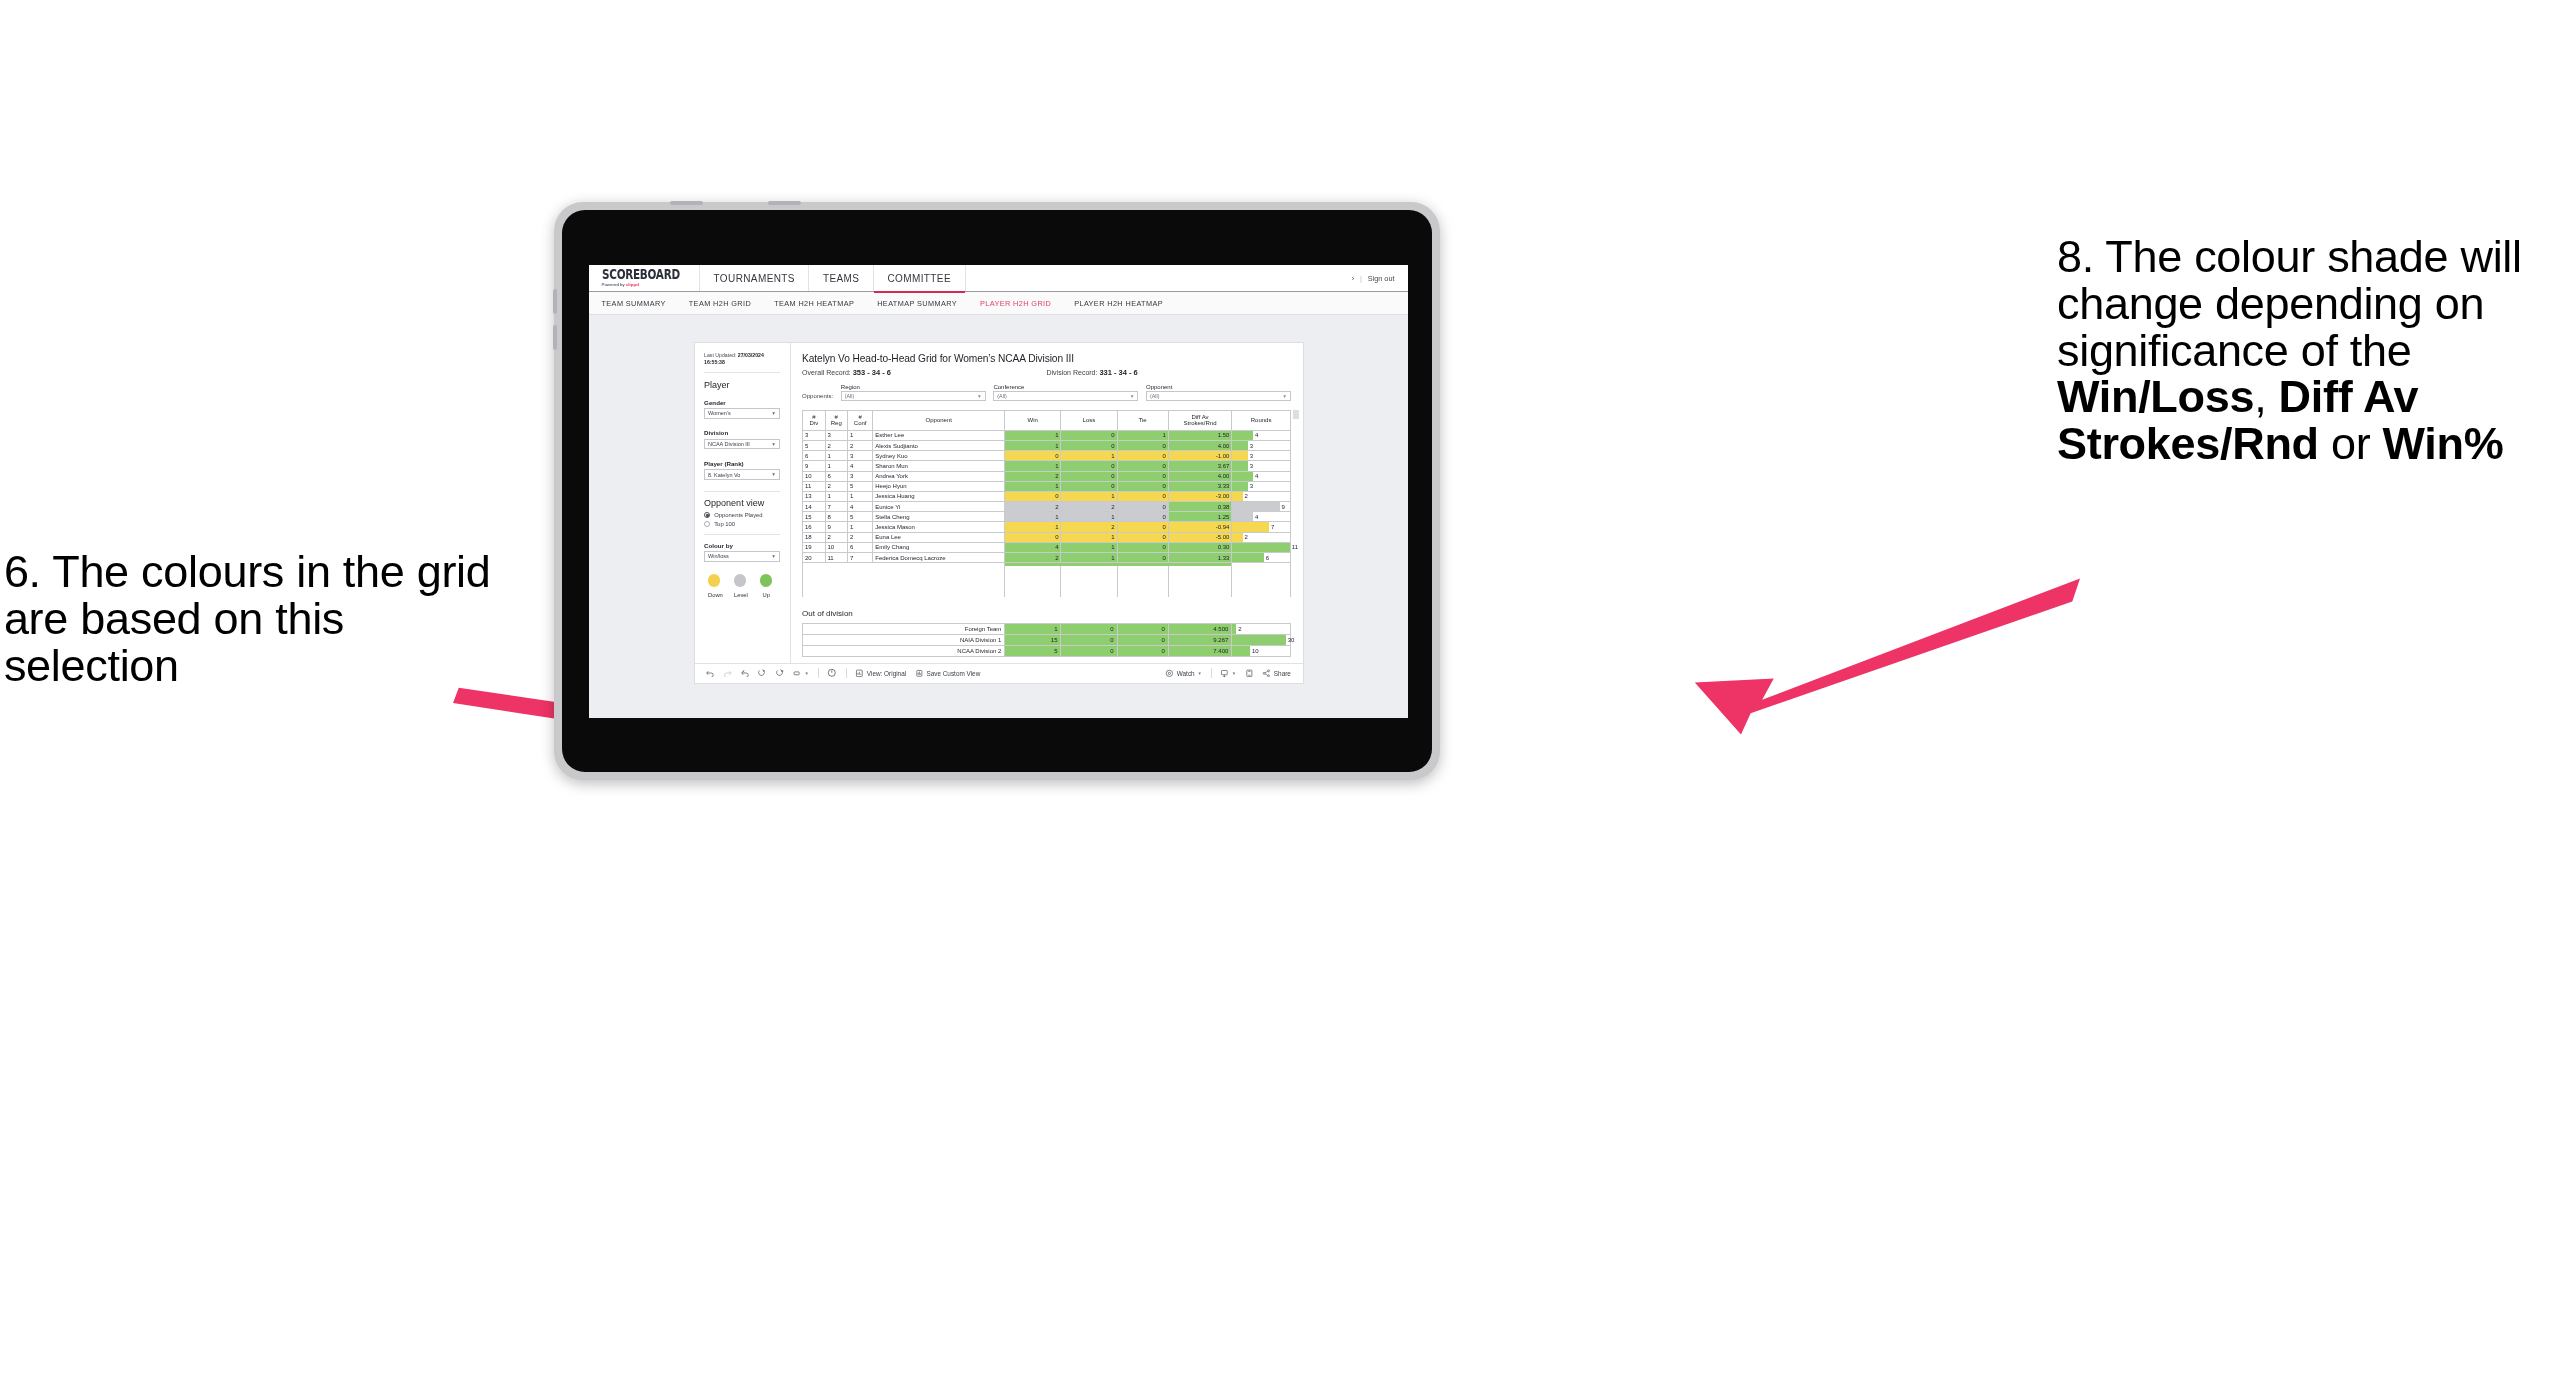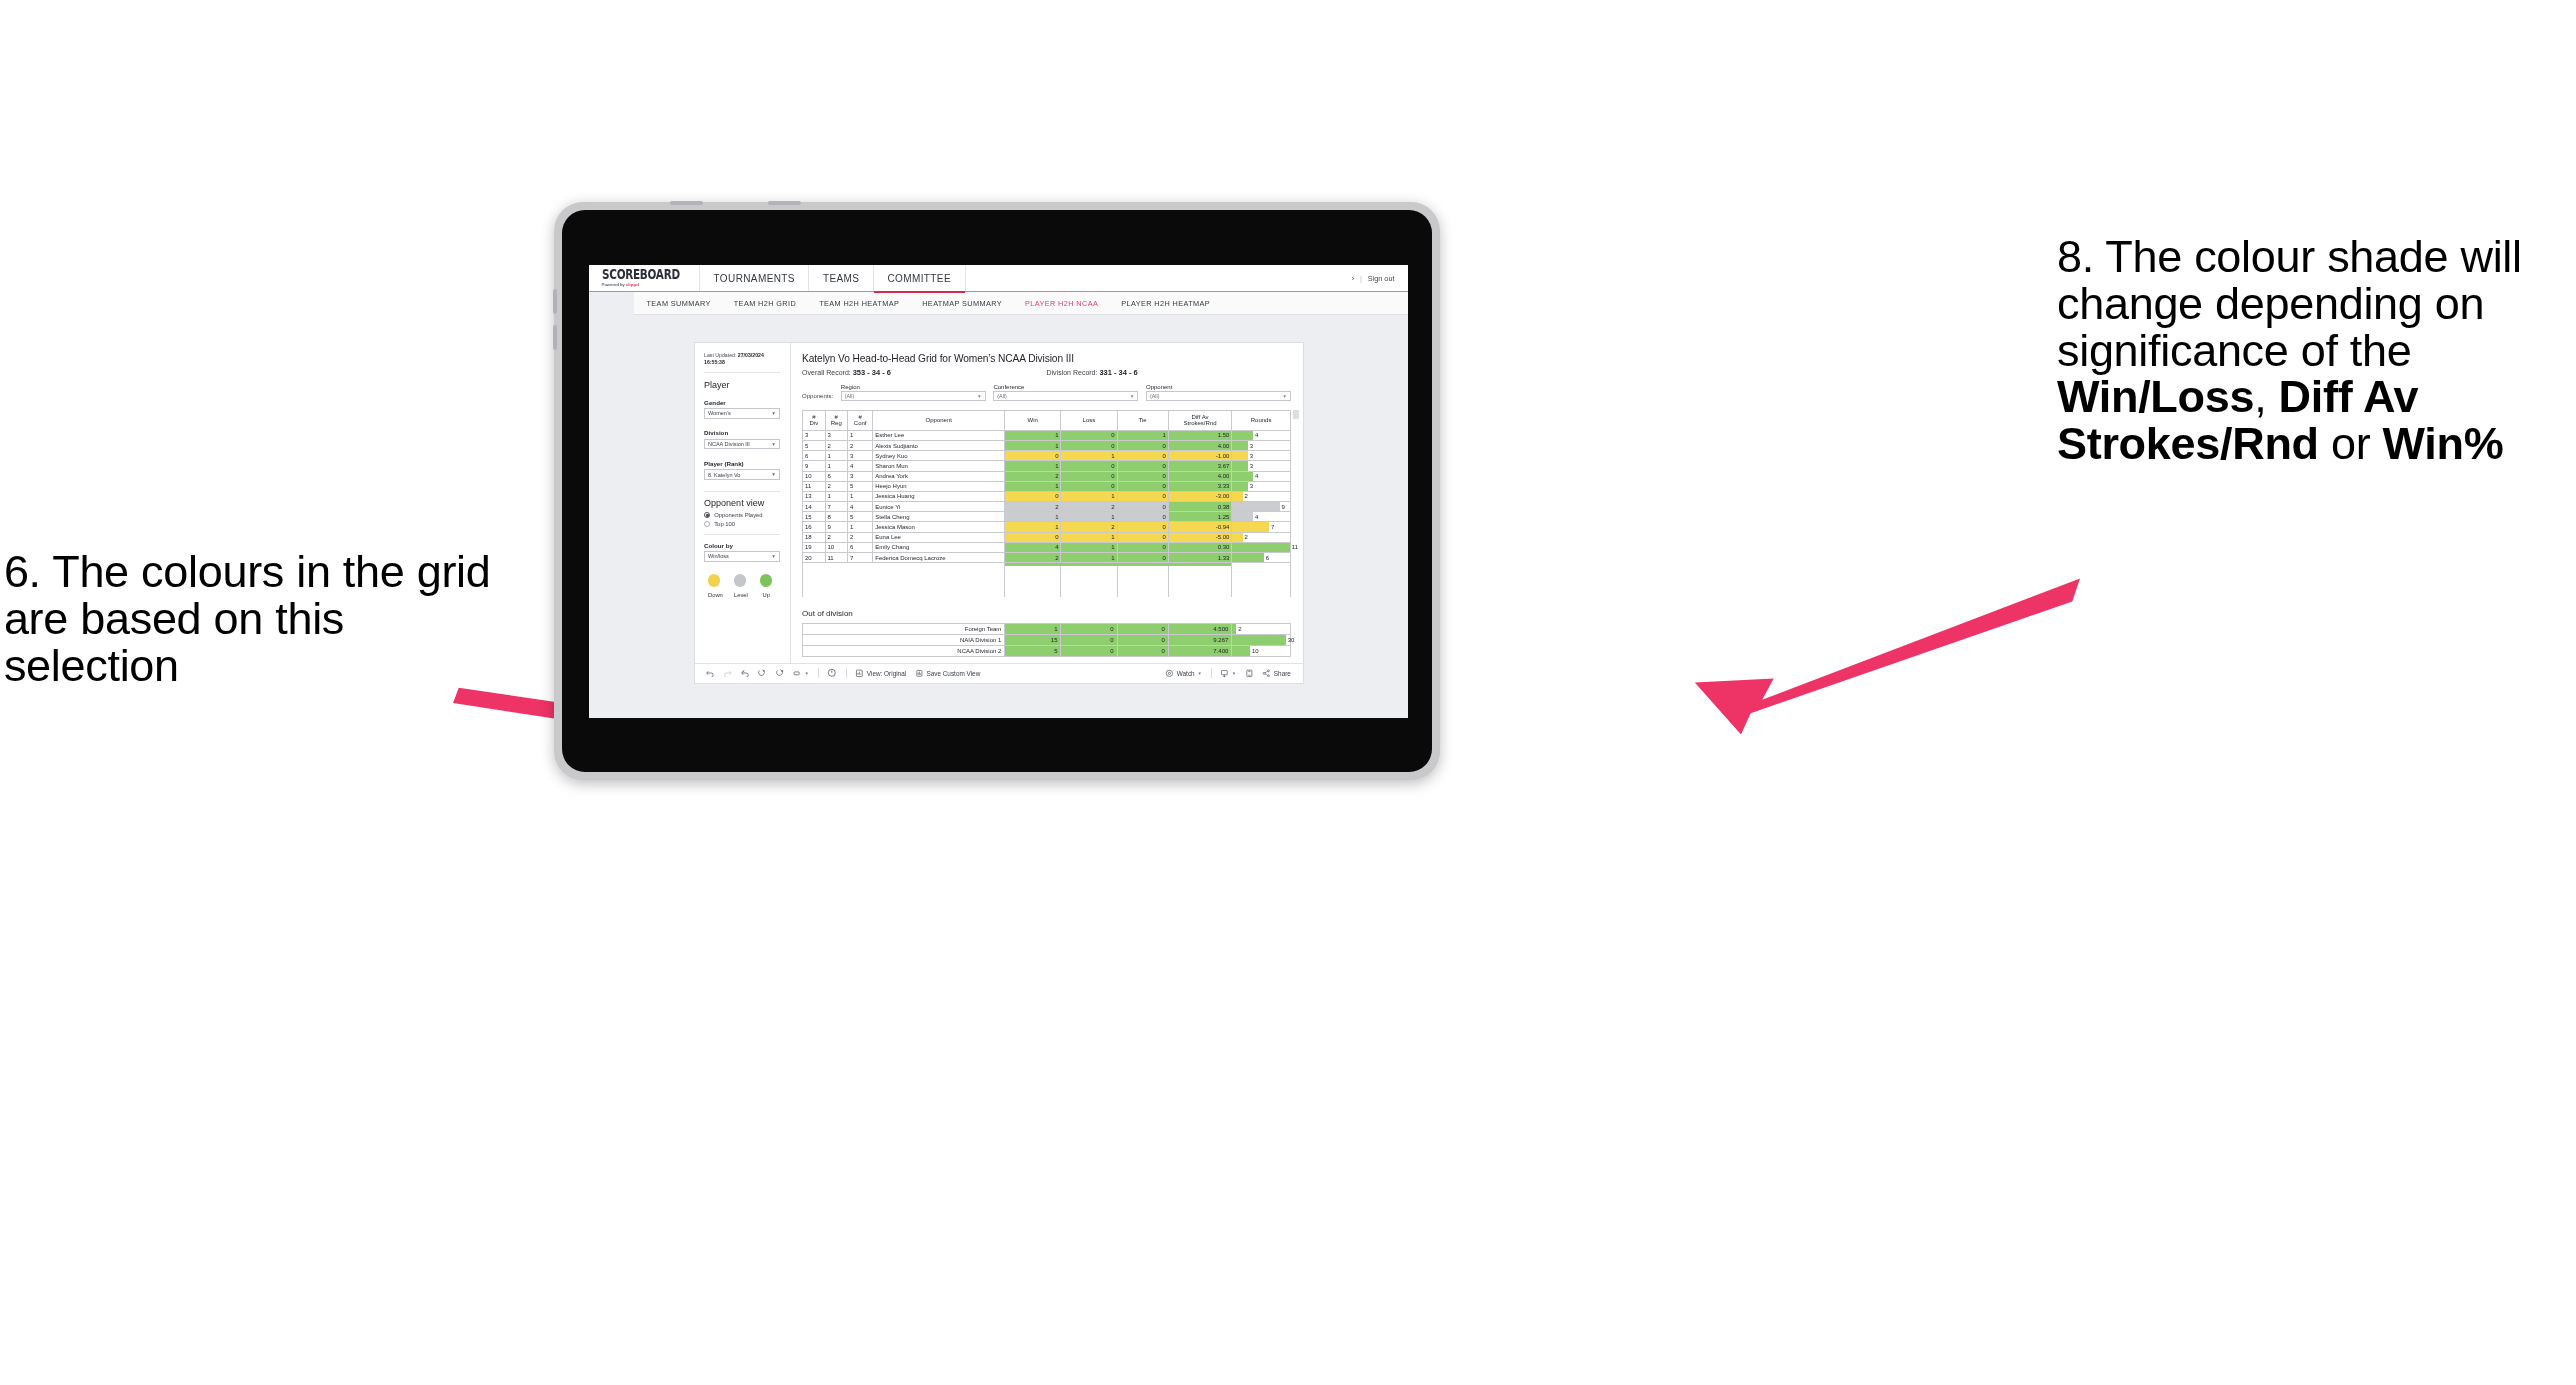--- a/index.html
+++ b/index.html
@@ -86,21 +86,20 @@
     margin-left: auto; display: flex; align-items: center; gap: 5.8px;
     padding-right: 13.5px; font-size: 7.3px; color: #43474f;
   }
   #header-right .sep { color: #b9bbc0; }
 
   
   #subnav {
     height: 23px; background: #fafafb;
     display: flex; align-items: center; padding-left: 12.5px; gap: 23px;
     border-bottom: 1px solid #dddfe3;
-    margin-left: 45px;
   }
   .subtab {
     font-size: 7.3px; color: #33373f; letter-spacing: 0.4px;
     cursor: pointer; white-space: nowrap;
   }
   .subtab.active { color: #e23c62; }
 
   
   #dash-wrap { padding: 27px 0 0 0; display:flex; justify-content:center; }
   #dash {
@@ -240,21 +239,21 @@
         <span class="sep">|</span>
         <span>Sign out</span>
       </div>
     </div>
 
     <div id="subnav">
       <div class="subtab">TEAM SUMMARY</div>
       <div class="subtab">TEAM H2H GRID</div>
       <div class="subtab">TEAM H2H HEATMAP</div>
       <div class="subtab">HEATMAP SUMMARY</div>
-      <div class="subtab active">PLAYER H2H NCAA</div>
+      <div class="subtab active">PLAYER H2H GRID</div>
       <div class="subtab">PLAYER H2H HEATMAP</div>
     </div>
 
     <div id="dash-wrap">
       <div id="dash">
         <div id="dash-main">
 
           <div id="sidebar">
             <div class="last-updated"><span>Last Updated: </span><b>27/03/2024 16:55:38</b></div>
             <div class="hr"></div>

